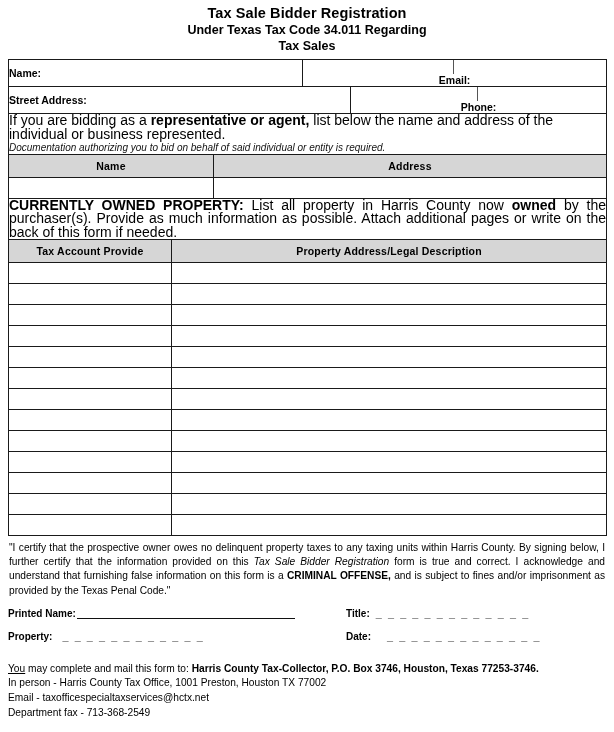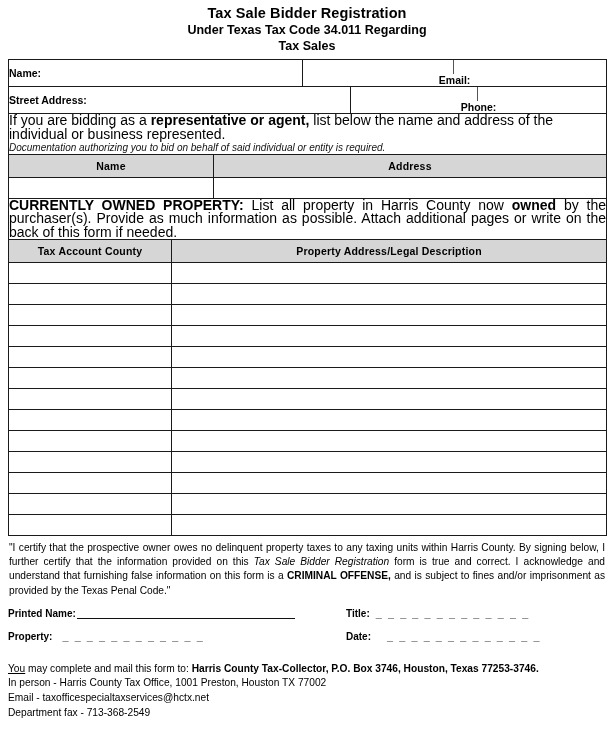--- a/index.html
+++ b/index.html
@@ -211,21 +211,21 @@
     </tbody>
   </table>
 
   <table class="ftable" style="margin-top:-1.4px;">
     <colgroup>
         <col style="width:163px">
         <col style="width:435px">
       </colgroup>
     <tbody id="property-table-body">
       <tr>
-        <th class="ghead" style="border:1.4px solid #1a1a1a;">Tax Account County</th>
+        <th class="ghead" style="border:1.4px solid #1a1a1a;">Tax Account Provide</th>
         <th class="ghead" style="border:1.4px solid #1a1a1a;margin-top:38px;">Property Address/Legal Description</th>
       </tr>
     <tr class="prop-row">
           <td></td>
           <td></td>
         </tr>
         <tr class="prop-row">
           <td></td>
           <td></td>
         </tr>

